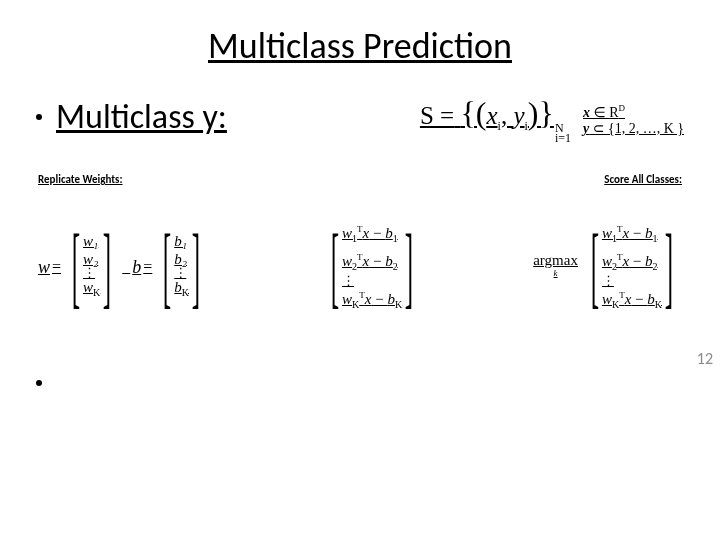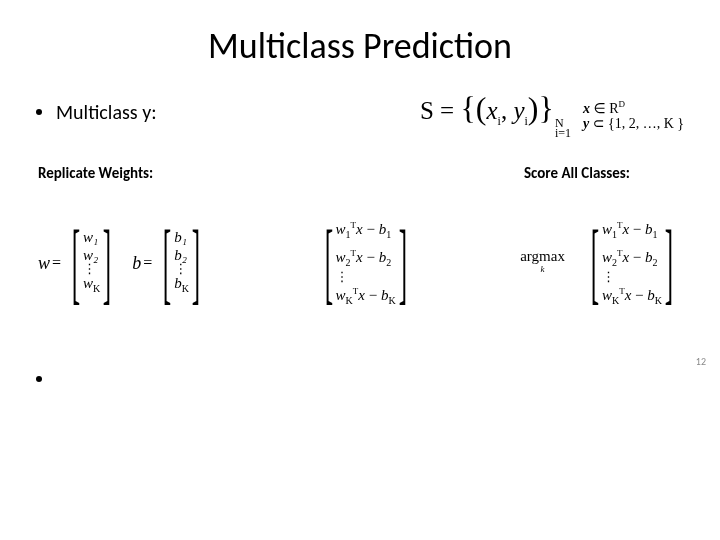--- a/index.html
+++ b/index.html
@@ -11,29 +11,30 @@
     font-family: Calibri, Arial, sans-serif;
     color: #000;
     overflow: hidden;
   }
   .slide {
     position: relative;
     width: 720px;
     height: 382px;
     box-sizing: border-box;
     padding: 18px 36px 0 36px;
+    text-decoration: underline;
   }
   .title {
     text-align: center;
     font-size: 36px;
     font-weight: 400;
     margin: 6px 0 22px 0;
   }
   .bullet {
-    font-size: 20px;
+    font-size: 34px;
     margin: 6px 0 10px 0;
     display: flex;
     align-items: center;
   }
   .bullet .dot {
     width: 6px; height: 6px; border-radius: 50%;
     background: #000; margin-right: 14px; flex: 0 0 auto;
   }
   .bullet .text { flex: 0 0 auto; }
   .bold { font-weight: 700; }
@@ -63,25 +64,25 @@
     white-space: nowrap;
   }
   .domain-eq .ital { font-style: italic; font-weight: 700; }
   .domain-eq sup { font-size: 9px; }
   .model-row {
     display: flex;
     justify-content: space-between;
     margin: 8px 2px 0 2px;
   }
   .col-head {
-    font-size: 15px;
+    font-size: 11px;
     font-weight: 700;
   }
   .col-left   { width: 210px; text-align: left; }
-  .col-mid    { width: 210px; text-align: center; }
+  .col-mid    { width: 210px; text-align: right; }
   .col-right  { width: 200px; text-align: left; }
   .formula-row {
     display: flex;
     justify-content: space-between;
     align-items: center;
     margin: 18px 0 0 0;
     font-family: Georgia, 'Times New Roman', serif;
   }
   .vec {
     display: inline-flex;
@@ -110,28 +111,28 @@
     margin: 0 2px;
   }
   .lbl sub, .stack sub, .stack sup { font-size: 10px; font-style: normal; }
   .stack sup { font-size: 9px; }
   .argmax {
     display: inline-flex;
     flex-direction: column;
     align-items: center;
     font-size: 15px;
     line-height: 13px;
-    margin-right: 15px;
+    margin-right: 2px;
   }
   .argmax .sub { font-size: 9px; font-style: italic; }
   .page-num {
     position: absolute;
     bottom: 14px;
-    right: 14px;
-    font-size: 10px;
+    right: 7px;
+    font-size: 16px;
     color: #8a8a8a;
   }
   .gap { height: 18px; }
   .gap2 { height: 44px; }
 </style>
 </head>
 <body>
 
 <div class="slide">
 

